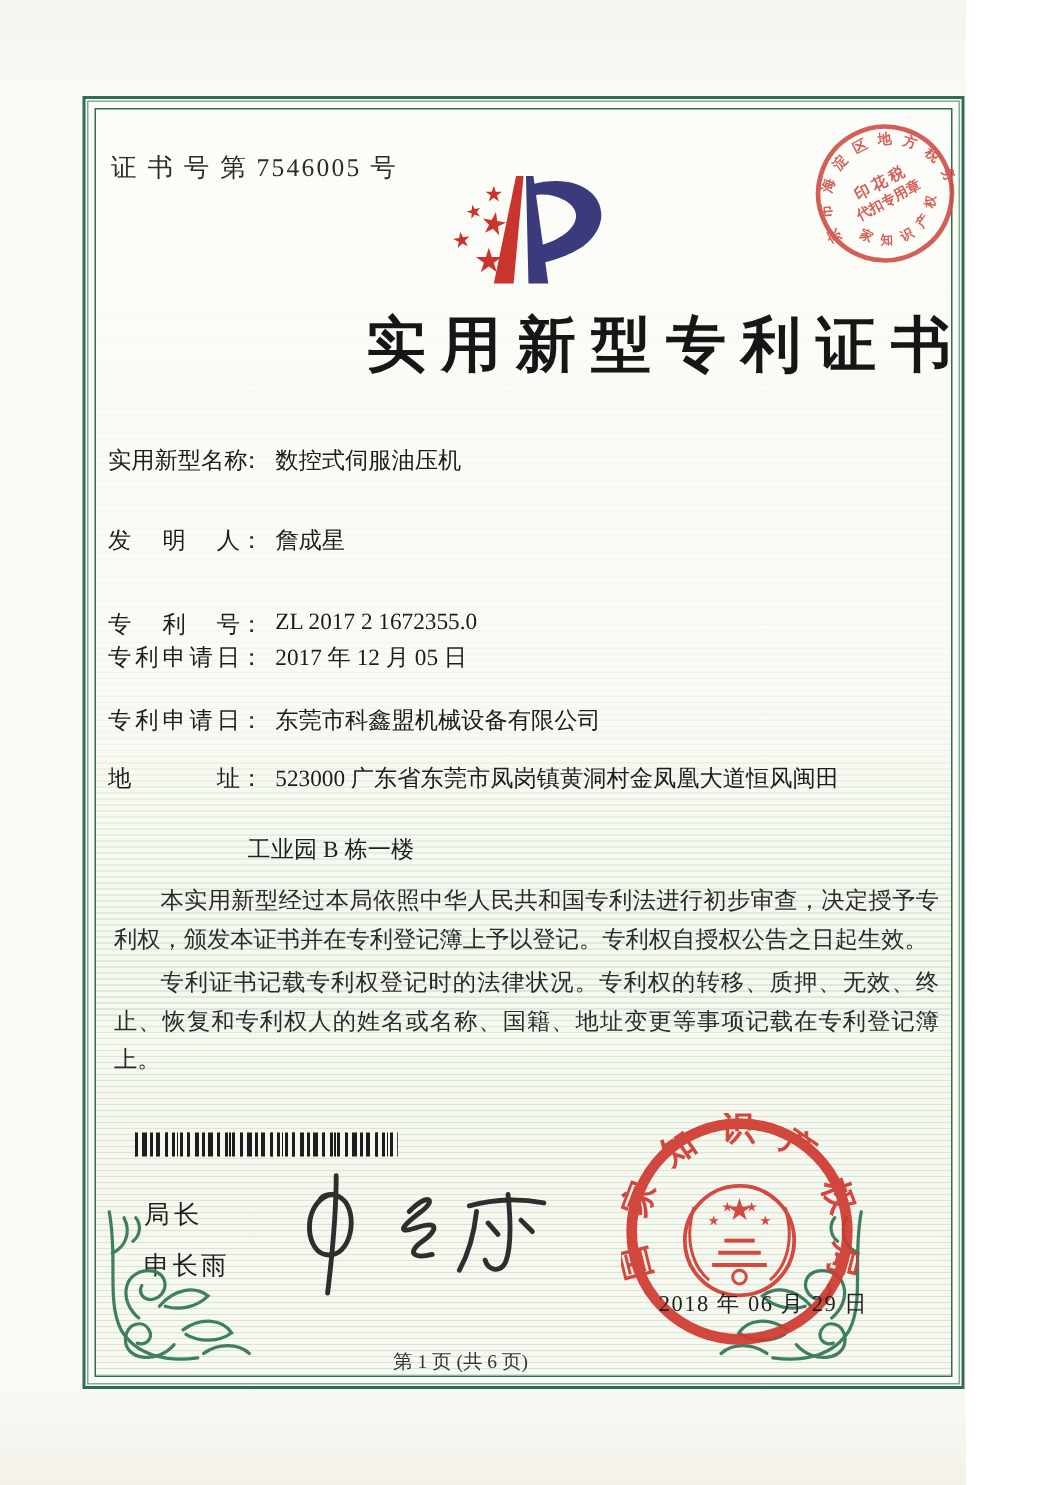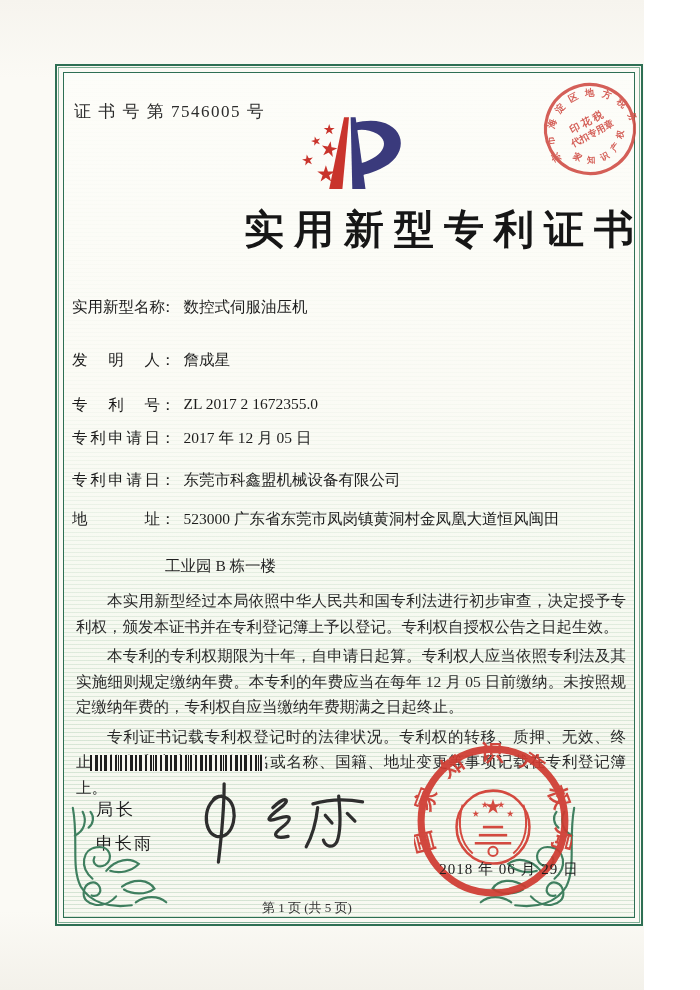--- a/index.html
+++ b/index.html
@@ -101,37 +101,36 @@
   </svg>
 
   <div class="title">实用新型专利证书</div>
 
   <div class="frow" style="top:297px">
     <span class="flabel">实用新型名称</span><span class="fcolon">：</span><span class="fvalue">数控式伺服油压机</span>
   </div>
   <div class="frow" style="top:350px">
     <span class="flabel">发明人</span><span class="fcolon">：</span><span class="fvalue">詹成星</span>
   </div>
-  <div class="frow" style="top:395px">
+  <div class="frow" style="top:406px">
     <span class="flabel">专利号</span><span class="fcolon">：</span><span class="fvalue">ZL 2017 2 1672355.0</span>
   </div>
   <div class="frow" style="top:428px">
     <span class="flabel">专利申请日</span><span class="fcolon">：</span><span class="fvalue">2017 年 12 月 05 日</span>
   </div>
   <div class="frow" style="top:470px">
     <span class="flabel">专利申请日</span><span class="fcolon">：</span><span class="fvalue">东莞市科鑫盟机械设备有限公司</span>
   </div>
   <div class="frow" style="top:509px">
     <span class="flabel">地址</span><span class="fcolon">：</span><span class="fvalue">523000 广东省东莞市凤岗镇黄洞村金凤凰大道恒风闽田</span>
   </div>
   <div class="addr2">工业园 B 栋一楼</div>
 
   <div class="body-text">
     <p>本实用新型经过本局依照中华人民共和国专利法进行初步审查，决定授予专利权，颁发本证书并在专利登记簿上予以登记。专利权自授权公告之日起生效。</p>
-    <p>本专利的专利权期限为十年，自申请日起算。专利权人应当依照专利法及其实施细则规定缴纳年费。本专利的年费应当在每年 12 月 05 日前缴纳。未按照规定缴纳年费的，专利权自应当缴纳年费期满之日起终止。</p>
     <p>专利证书记载专利权登记时的法律状况。专利权的转移、质押、无效、终止、恢复和专利权人的姓名或名称、国籍、地址变更等事项记载在专利登记簿上。</p>
   </div>
 
   <div class="barcode"></div>
 
   <div class="signer-title">局长</div>
   <div class="signer-name">申长雨</div>
 
   <svg class="signature" viewBox="0 0 220 90">
     <g fill="none" stroke="#2e2e2e" stroke-width="3.4" stroke-linecap="round">
@@ -180,15 +179,15 @@
     <text font-size="10.5" font-weight="bold" fill="#cf4a42">
       <textPath href="#taxTop" startOffset="50%" text-anchor="middle" textLength="190">北京市海淀区地方税务局</textPath>
     </text>
     <text font-size="9.5" font-weight="bold" fill="#cf4a42">
       <textPath href="#taxBottom" startOffset="50%" text-anchor="middle" textLength="112">国家知识产权局</textPath>
     </text>
     <text x="55" y="50" text-anchor="middle" font-size="11.5" font-weight="bold" fill="#cf4a42">印 花 税</text>
     <text x="55" y="64" text-anchor="middle" font-size="10.5" font-weight="bold" fill="#cf4a42">代扣专用章</text>
   </svg>
 
-  <div class="footer">第 1 页 (共 5 页)</div>
+  <div class="footer">第 1 页 (共 6 页)</div>
 
 </div>
 
 </body></html>

